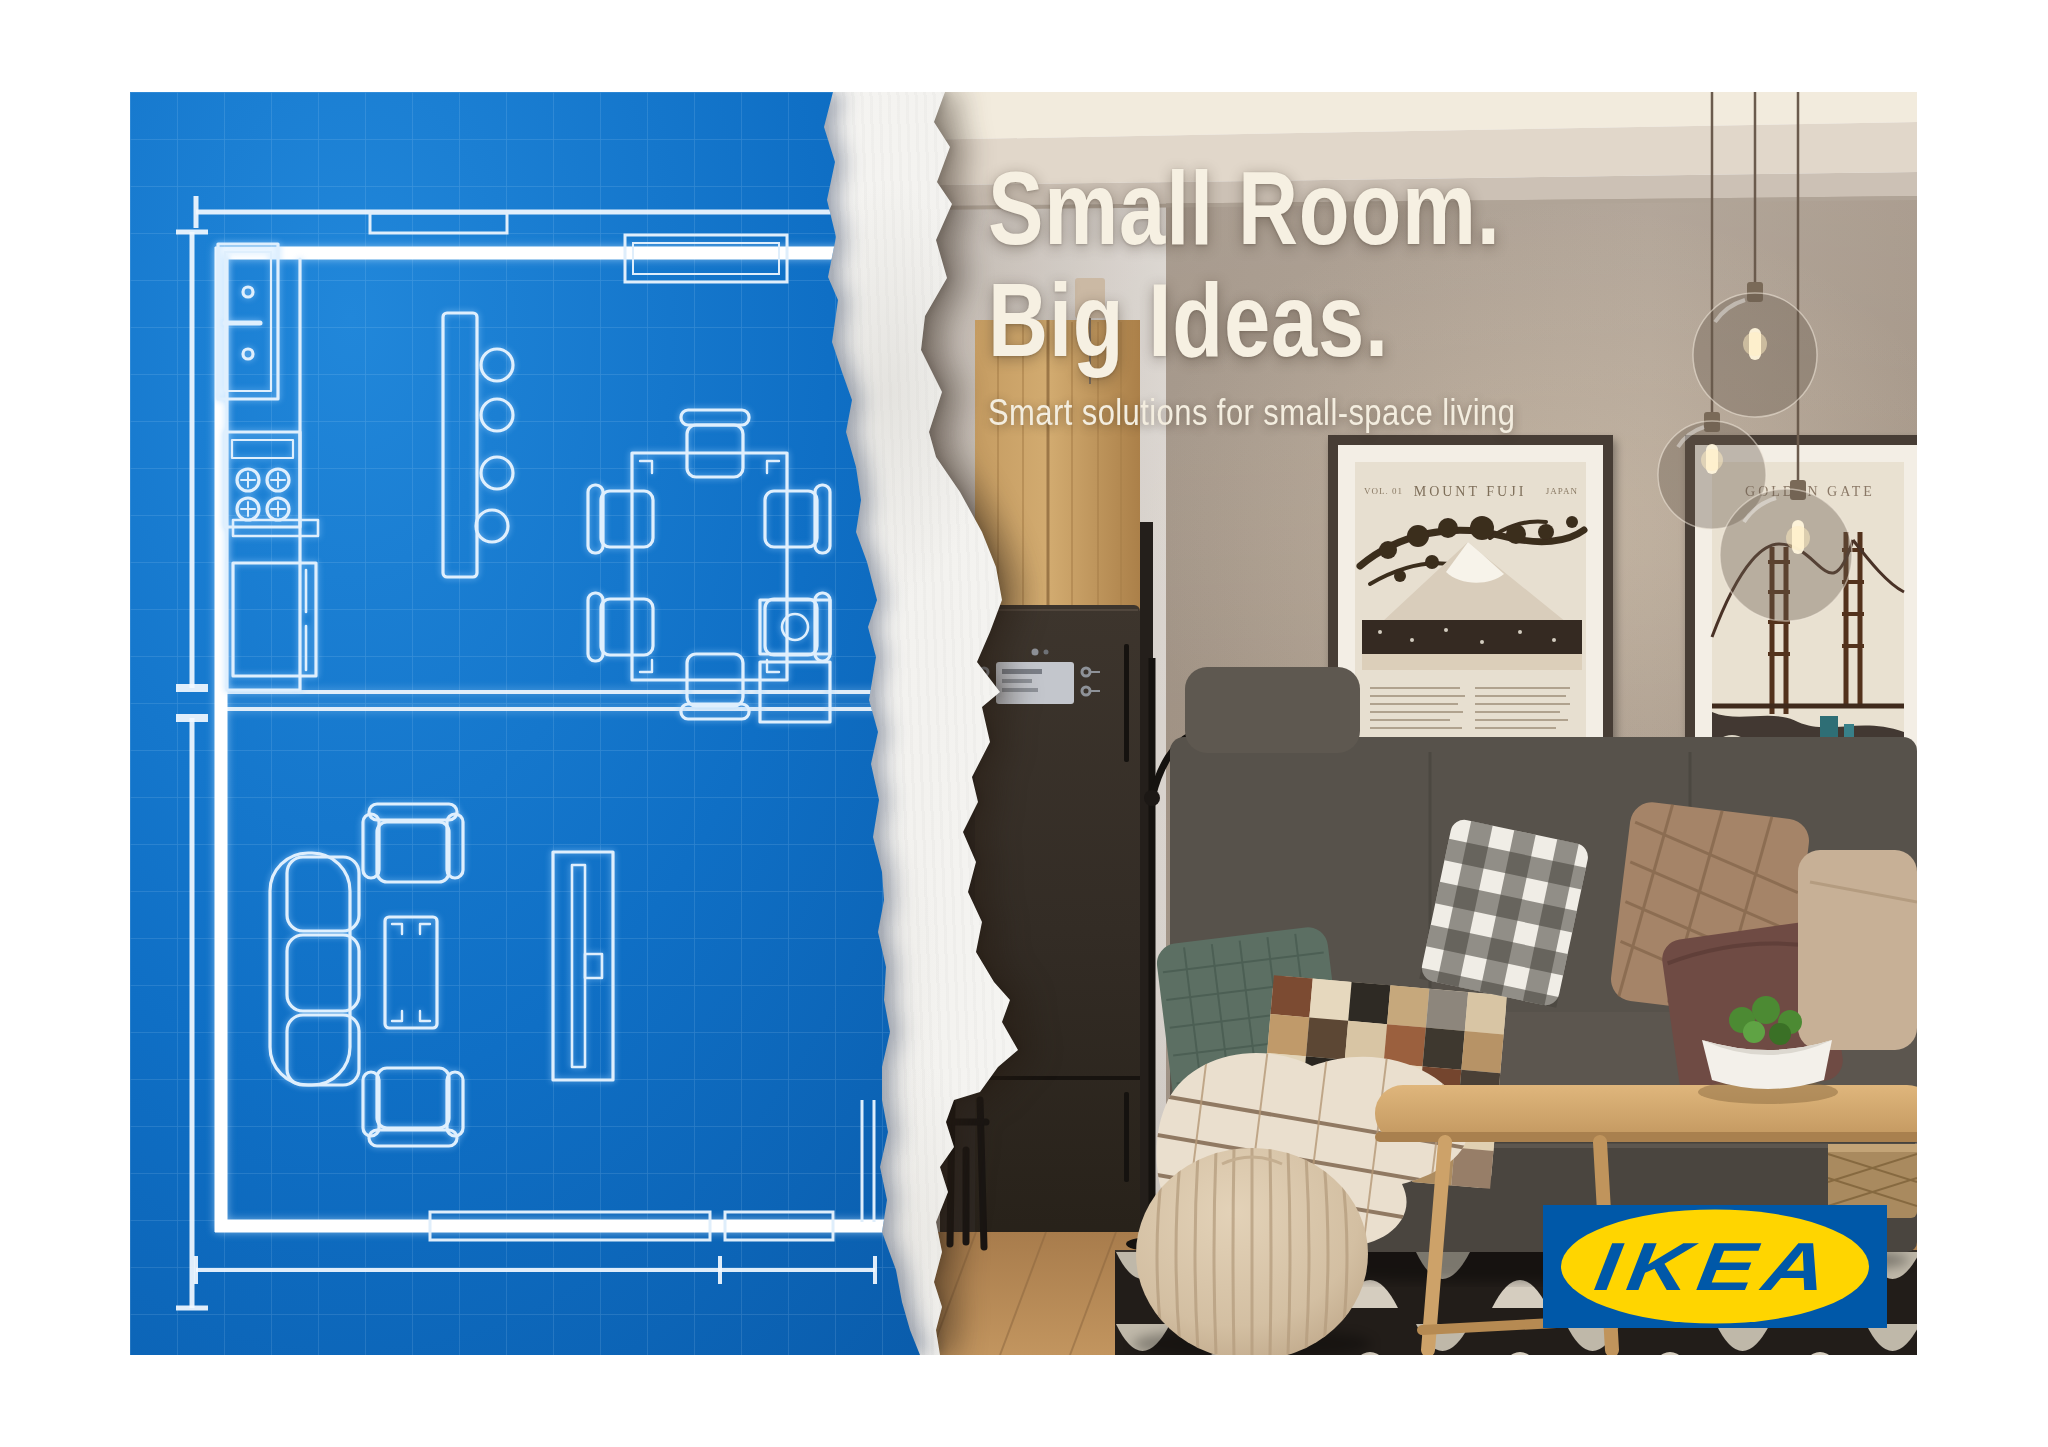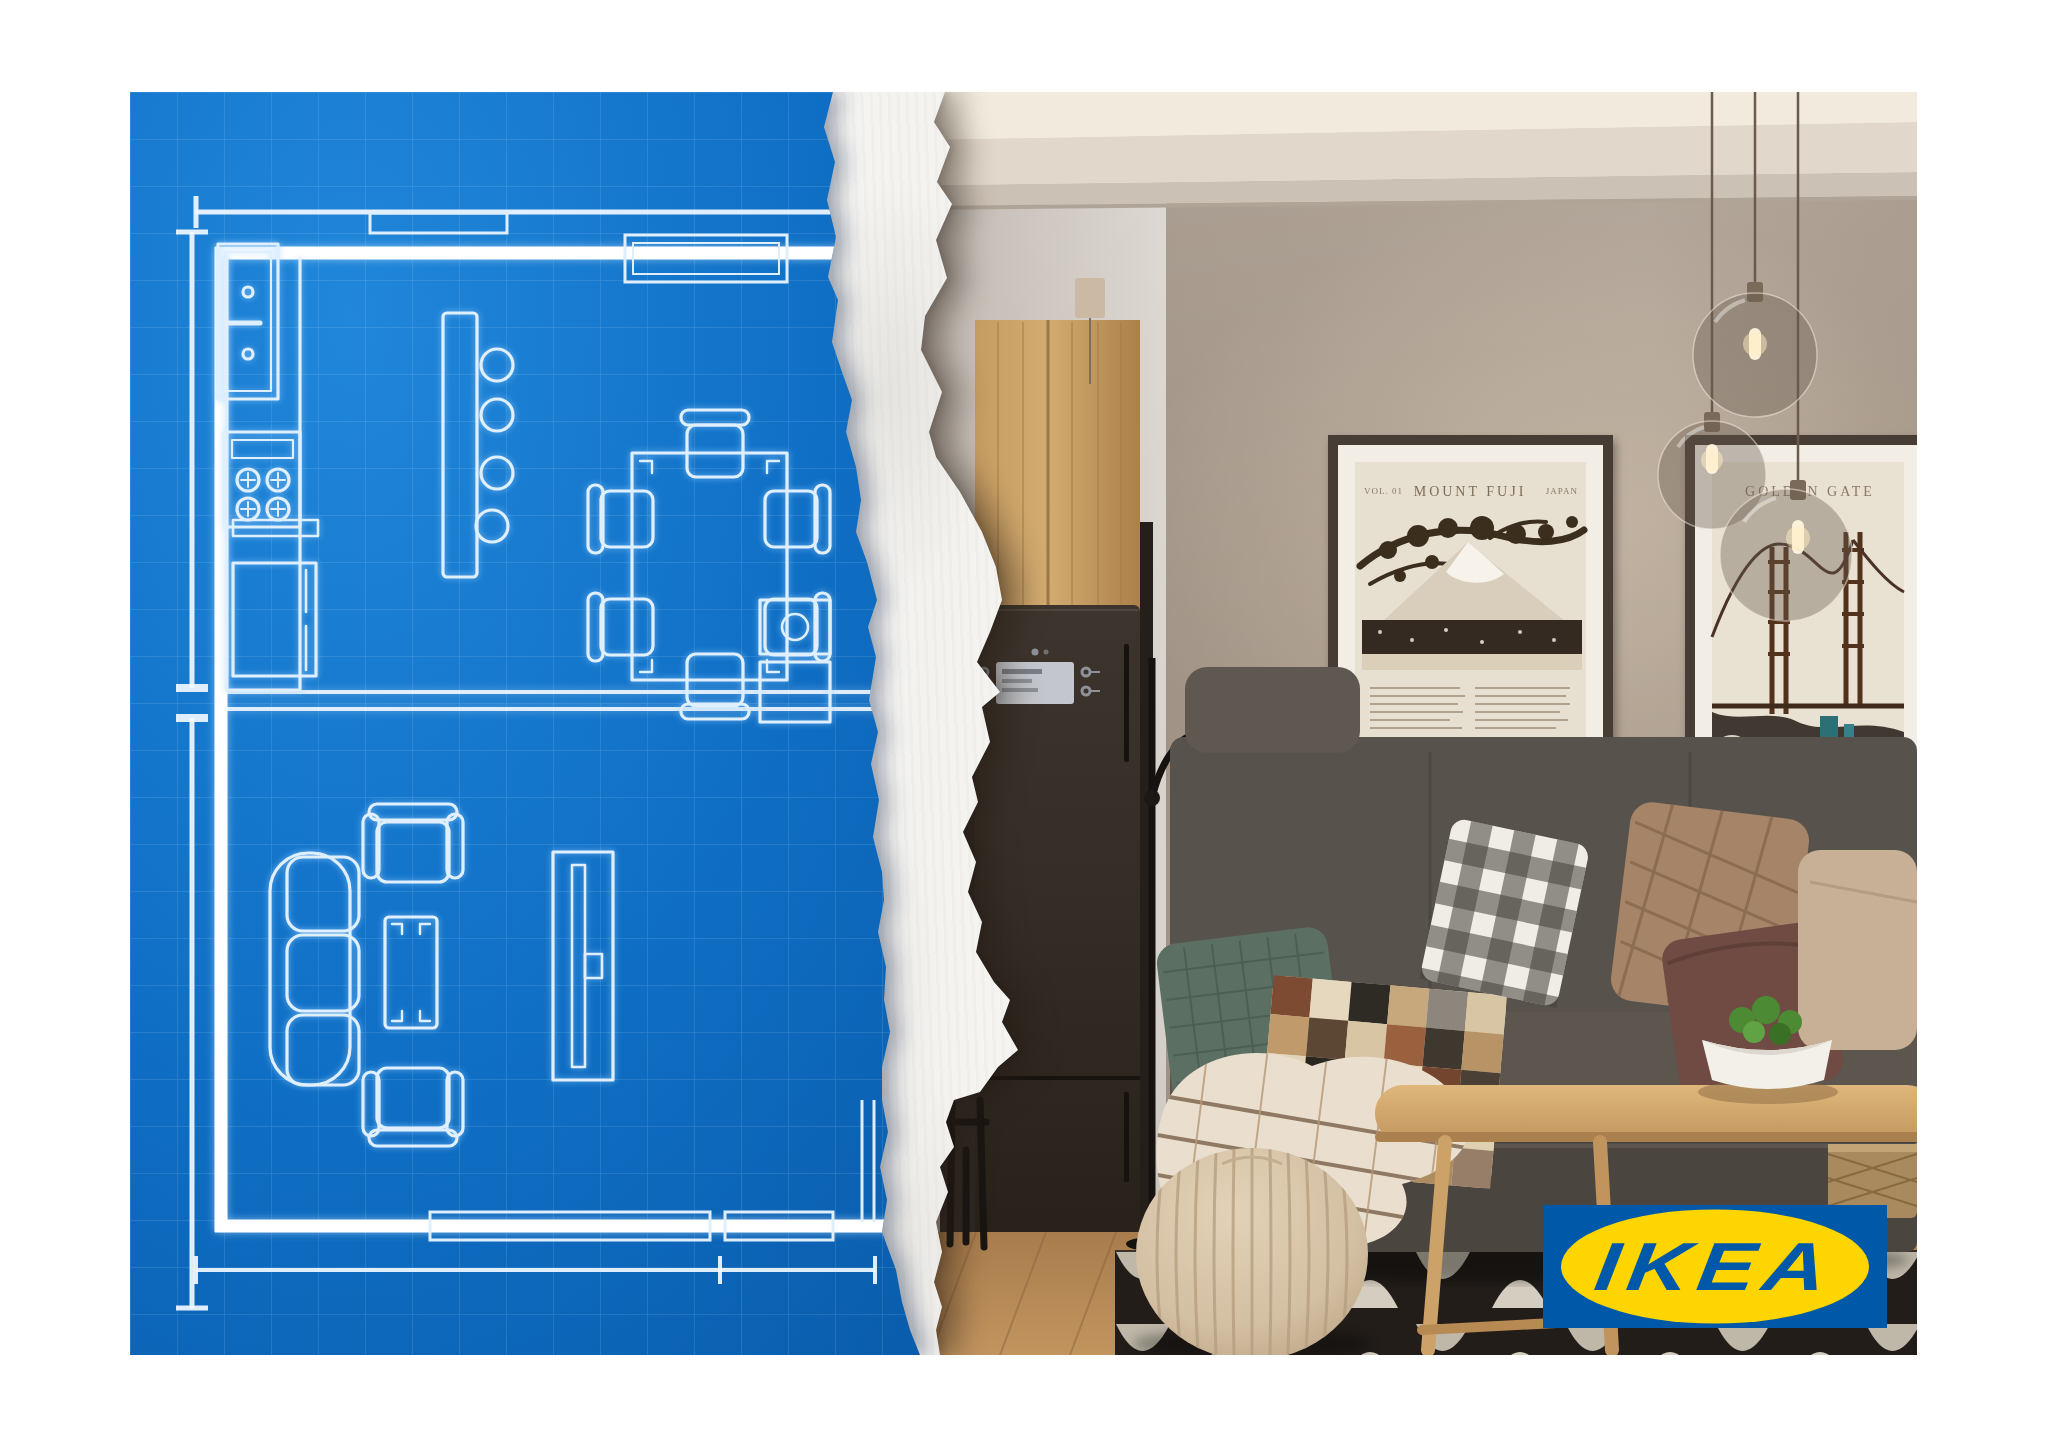--- a/index.html
+++ b/index.html
@@ -642,20 +642,25 @@
             <g>
               <rect x="423" y="760" width="60" height="228"></rect>
               <rect x="442" y="773" width="13" height="202" stroke-width="2.6"></rect>
               <rect x="455" y="862" width="17" height="24" stroke-width="2.6"></rect>
             </g>
           </g>
         </svg>
       </div>
     </div>
 
+    <div class="headline-block">
+      <div class="headline">Small Room.</div>
+      <div class="headline">Big Ideas.</div>
+      <div class="subtitle">Smart solutions for small-space living</div>
+    </div>
 
     <div class="ikea-logo">
       <svg viewBox="0 0 344 123" width="344" height="123">
         <rect x="0" y="0" width="344" height="123" fill="#0058A8"></rect>
         <ellipse cx="172" cy="61.5" rx="154" ry="57" fill="#FFD500"></ellipse>
         <text class="ikea-text" x="172" y="85" text-anchor="middle" fill="#0058A8" textLength="238" lengthAdjust="spacingAndGlyphs" transform="skewX(-8)" transform-origin="172 61">IKEA</text>
       </svg>
     </div>
 
   </div>

